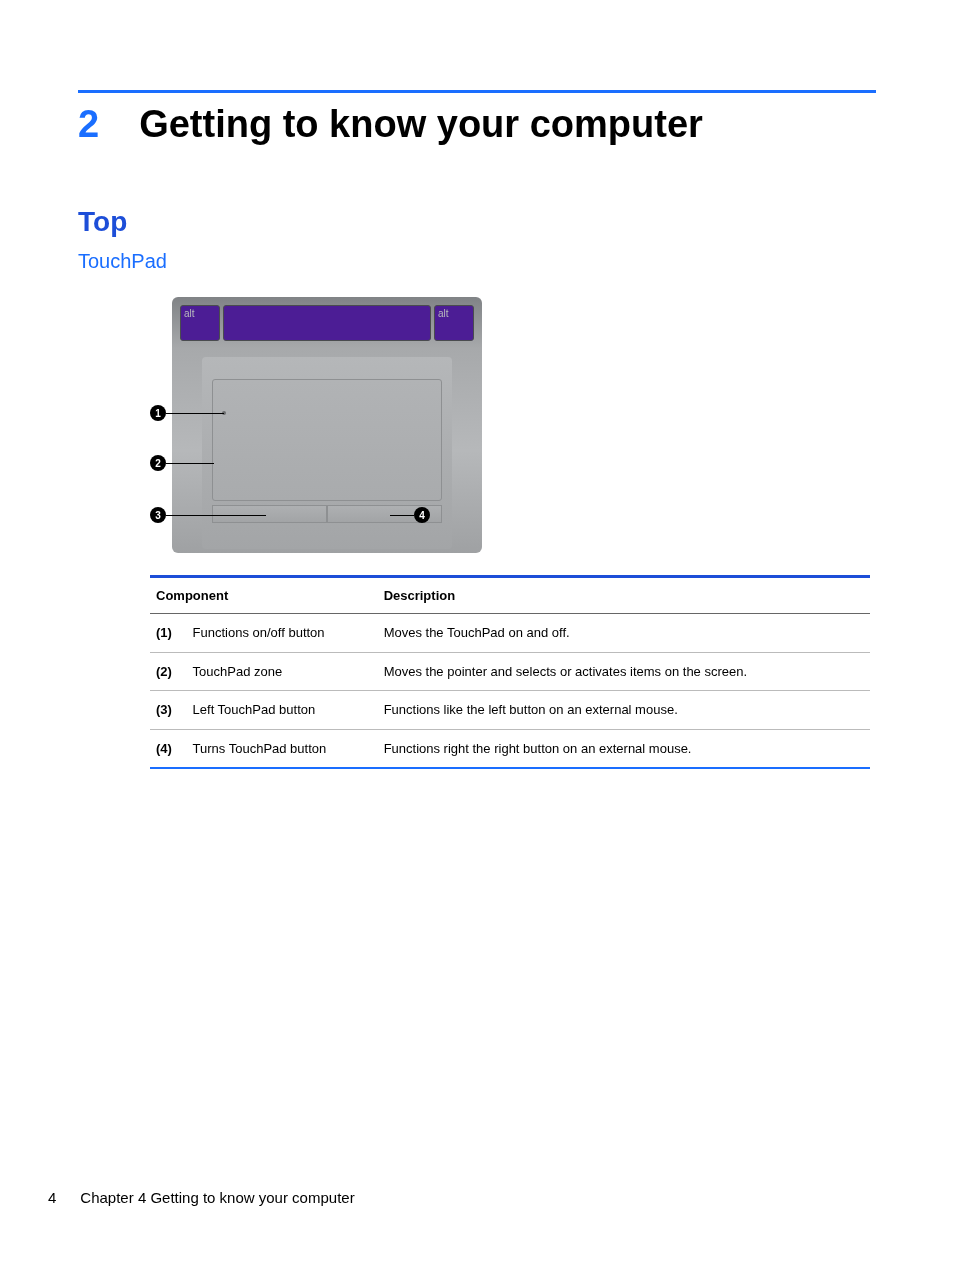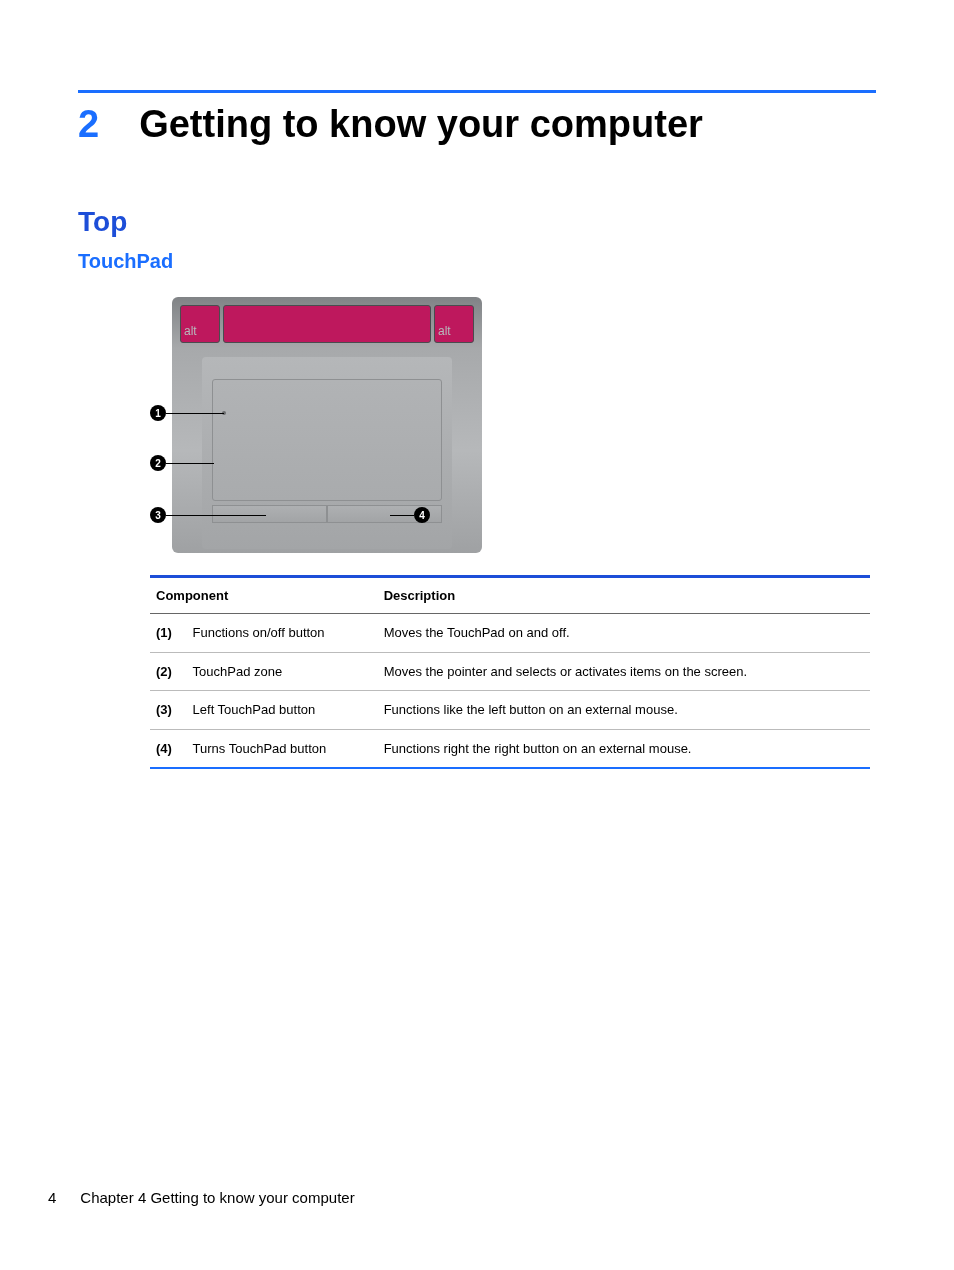--- a/index.html
+++ b/index.html
@@ -34,21 +34,21 @@
     color: #000000;
   }
   .section-h2 {
     font-size: 28px;
     font-weight: bold;
     color: #1d4ed8;
     margin-bottom: 12px;
   }
   .section-h3 {
     font-size: 20px;
-    font-weight: bold;
+    font-weight: normal;
     color: #1a6eff;
     margin-bottom: 24px;
   }
   .diagram-wrap {
     margin-left: 72px;
     margin-bottom: 18px;
   }
   .diagram {
     position: relative;
     width: 340px;
@@ -62,27 +62,27 @@
     background: linear-gradient(180deg, #808386 0%, #a7a9ab 20%, #b6b8ba 60%, #9fa1a3 100%);
     border-radius: 6px;
   }
   .key-row {
     position: absolute;
     left: 30px; top: 8px;
     width: 294px; height: 36px;
     display: flex; gap: 3px;
   }
   .key {
-    background: #be185d;
+    background: #4c1d95;
     border: 1px solid #4a4c4f;
     border-radius: 3px;
     height: 100%;
     color:#b8babd;
-    font-size:12px;
-    padding:18px 3px;
+    font-size:10px;
+    padding:2px 3px;
   }
   .k-alt { width: 40px; }
   .k-space { flex: 1; }
   .tp-plate {
     position: absolute;
     left: 52px; top: 60px;
     width: 250px; height: 192px;
     background: linear-gradient(180deg, #b5b7b9, #a3a5a7);
     border-radius: 4px;
   }

